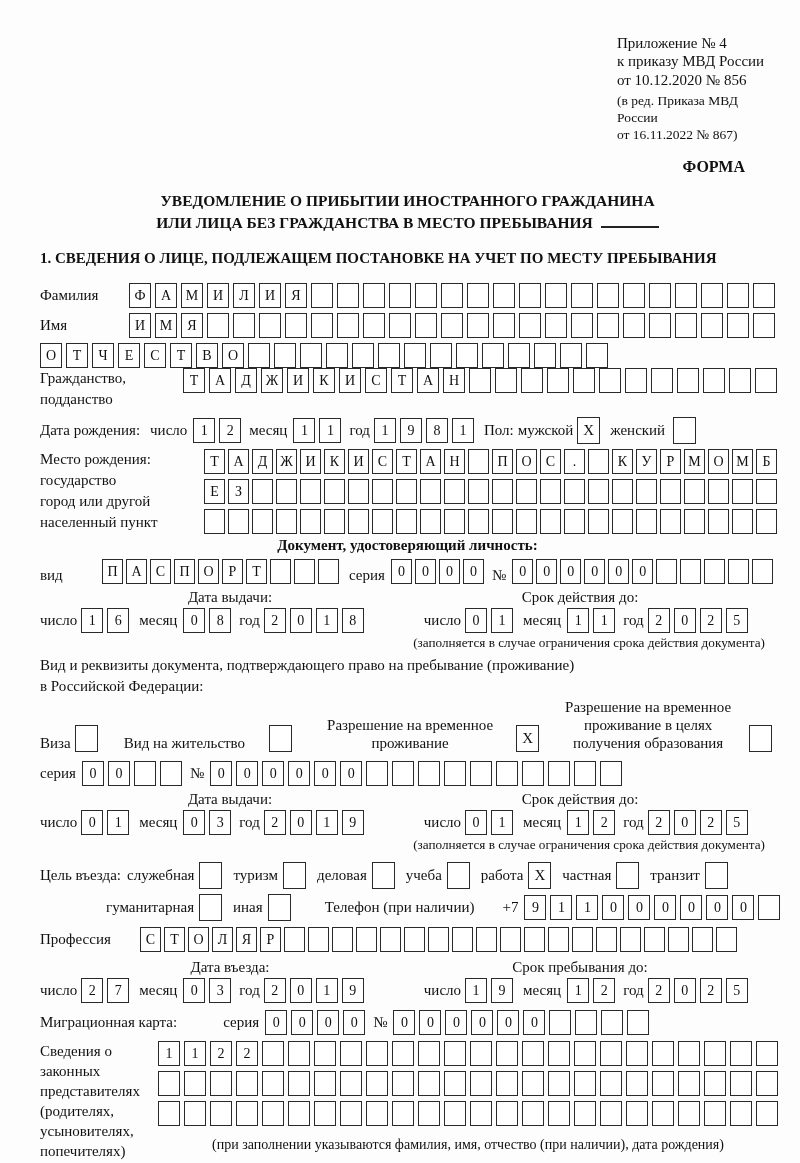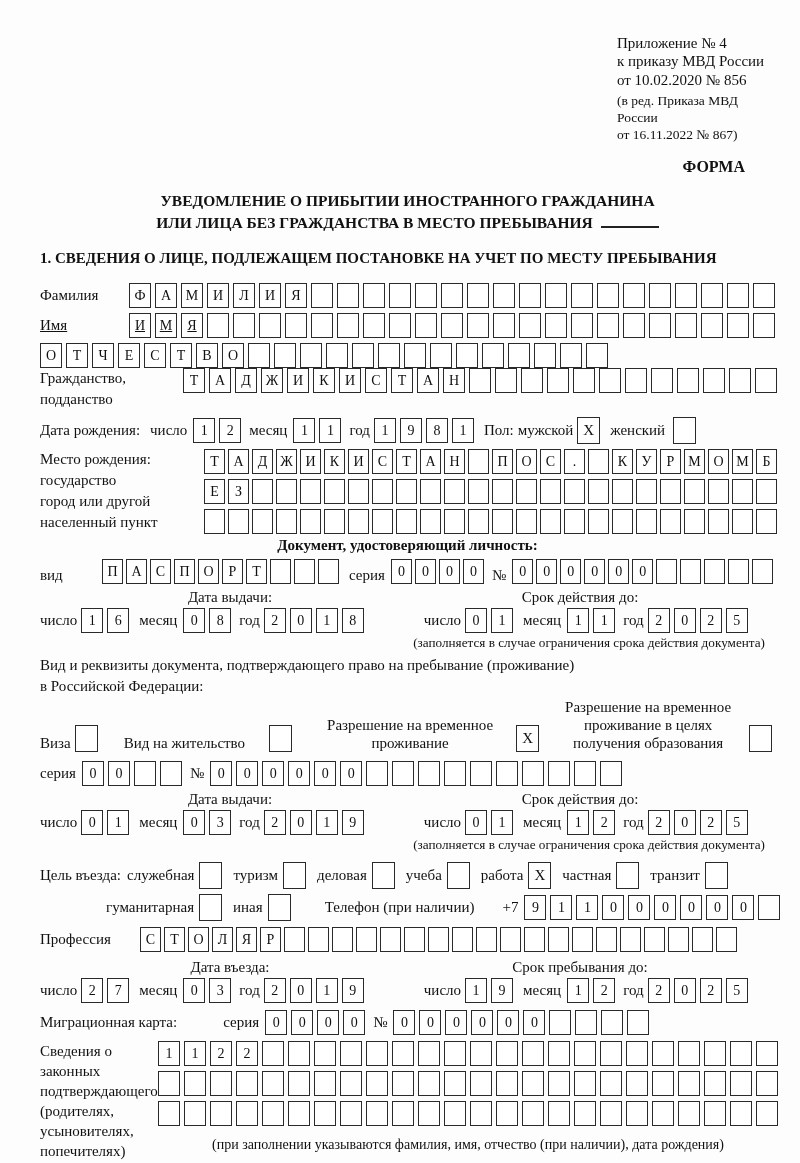--- a/index.html
+++ b/index.html
@@ -47,21 +47,21 @@
   .footnote { font-size:14px; text-align:center; margin-top:6px; }
 </style>
 </head>
 <body>
 
 <div class="page">
 
   <div class="hdr">
     <div>Приложение № 4</div>
     <div>к приказу МВД России</div>
-    <div>от 10.02.2020 № 856</div>
+    <div>от 10.12.2020 № 856</div>
   </div>
   <div class="hdr-sub">
     <div>(в ред. Приказа МВД России</div>
     <div>от 16.11.2022 № 867)</div>
   </div>
 
   <div class="forma">ФОРМА</div>
 
   <div class="title">
     <div>УВЕДОМЛЕНИЕ О ПРИБЫТИИ ИНОСТРАННОГО ГРАЖДАНИНА</div>
@@ -94,21 +94,21 @@
         <span class="cell"></span>
         <span class="cell"></span>
         <span class="cell"></span>
         <span class="cell"></span>
         <span class="cell"></span>
         <span class="cell"></span>
         <span class="cell"></span>
       </span>
   </div>
 
-  <div class="row" style="margin-top:5px;text-decoration:underline;">
+  <div class="row" style="margin-top:5px;">
     <span class="lbl" style="width:89px;">Имя</span>
     <span class="cellrow">
         <span class="cell">И</span>
         <span class="cell">М</span>
         <span class="cell">Я</span>
         <span class="cell"></span>
         <span class="cell"></span>
         <span class="cell"></span>
         <span class="cell"></span>
         <span class="cell"></span>
@@ -619,21 +619,21 @@
         <span class="cell"></span>
         <span class="cell"></span>
         <span class="cell"></span>
       </span>
   </div>
 
   <div class="grouprow" style="margin-top:6px;">
     <div class="lblcol" style="width:118px; line-height:20px;">
       <div>Сведения о</div>
       <div>законных</div>
-      <div>подтверждающего</div>
+      <div>представителях</div>
       <div>(родителях,</div>
       <div>усыновителях,</div>
       <div>попечителях)</div>
     </div>
     <div class="boxescol">
       <span class="cellrow">
           <span class="cell">1</span>
           <span class="cell">1</span>
           <span class="cell">2</span>
           <span class="cell">2</span>

